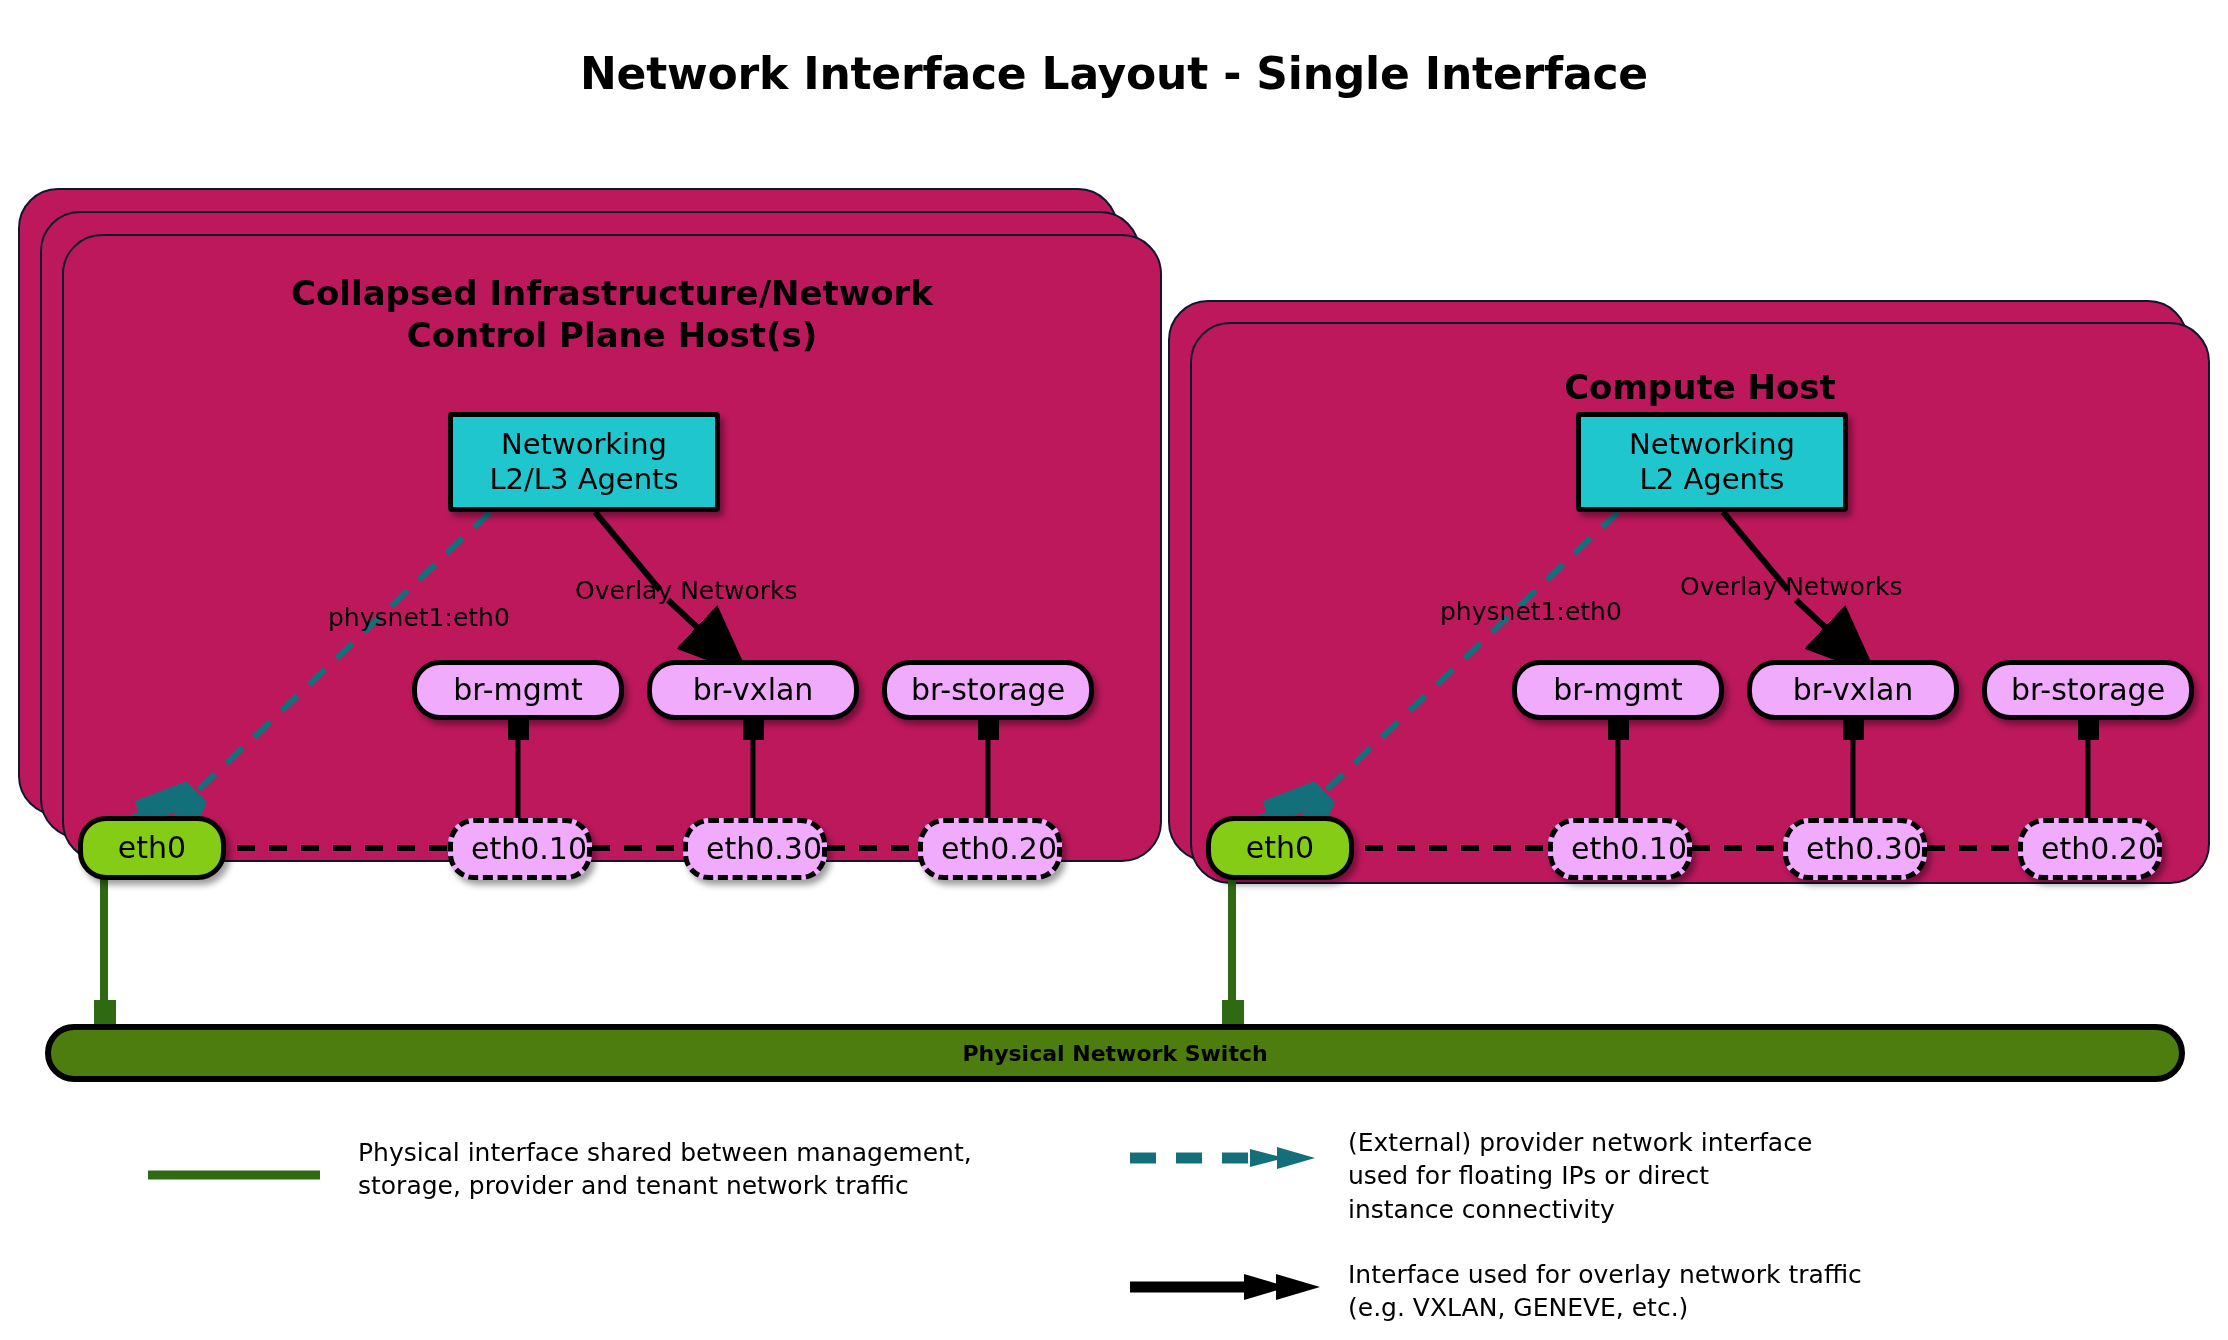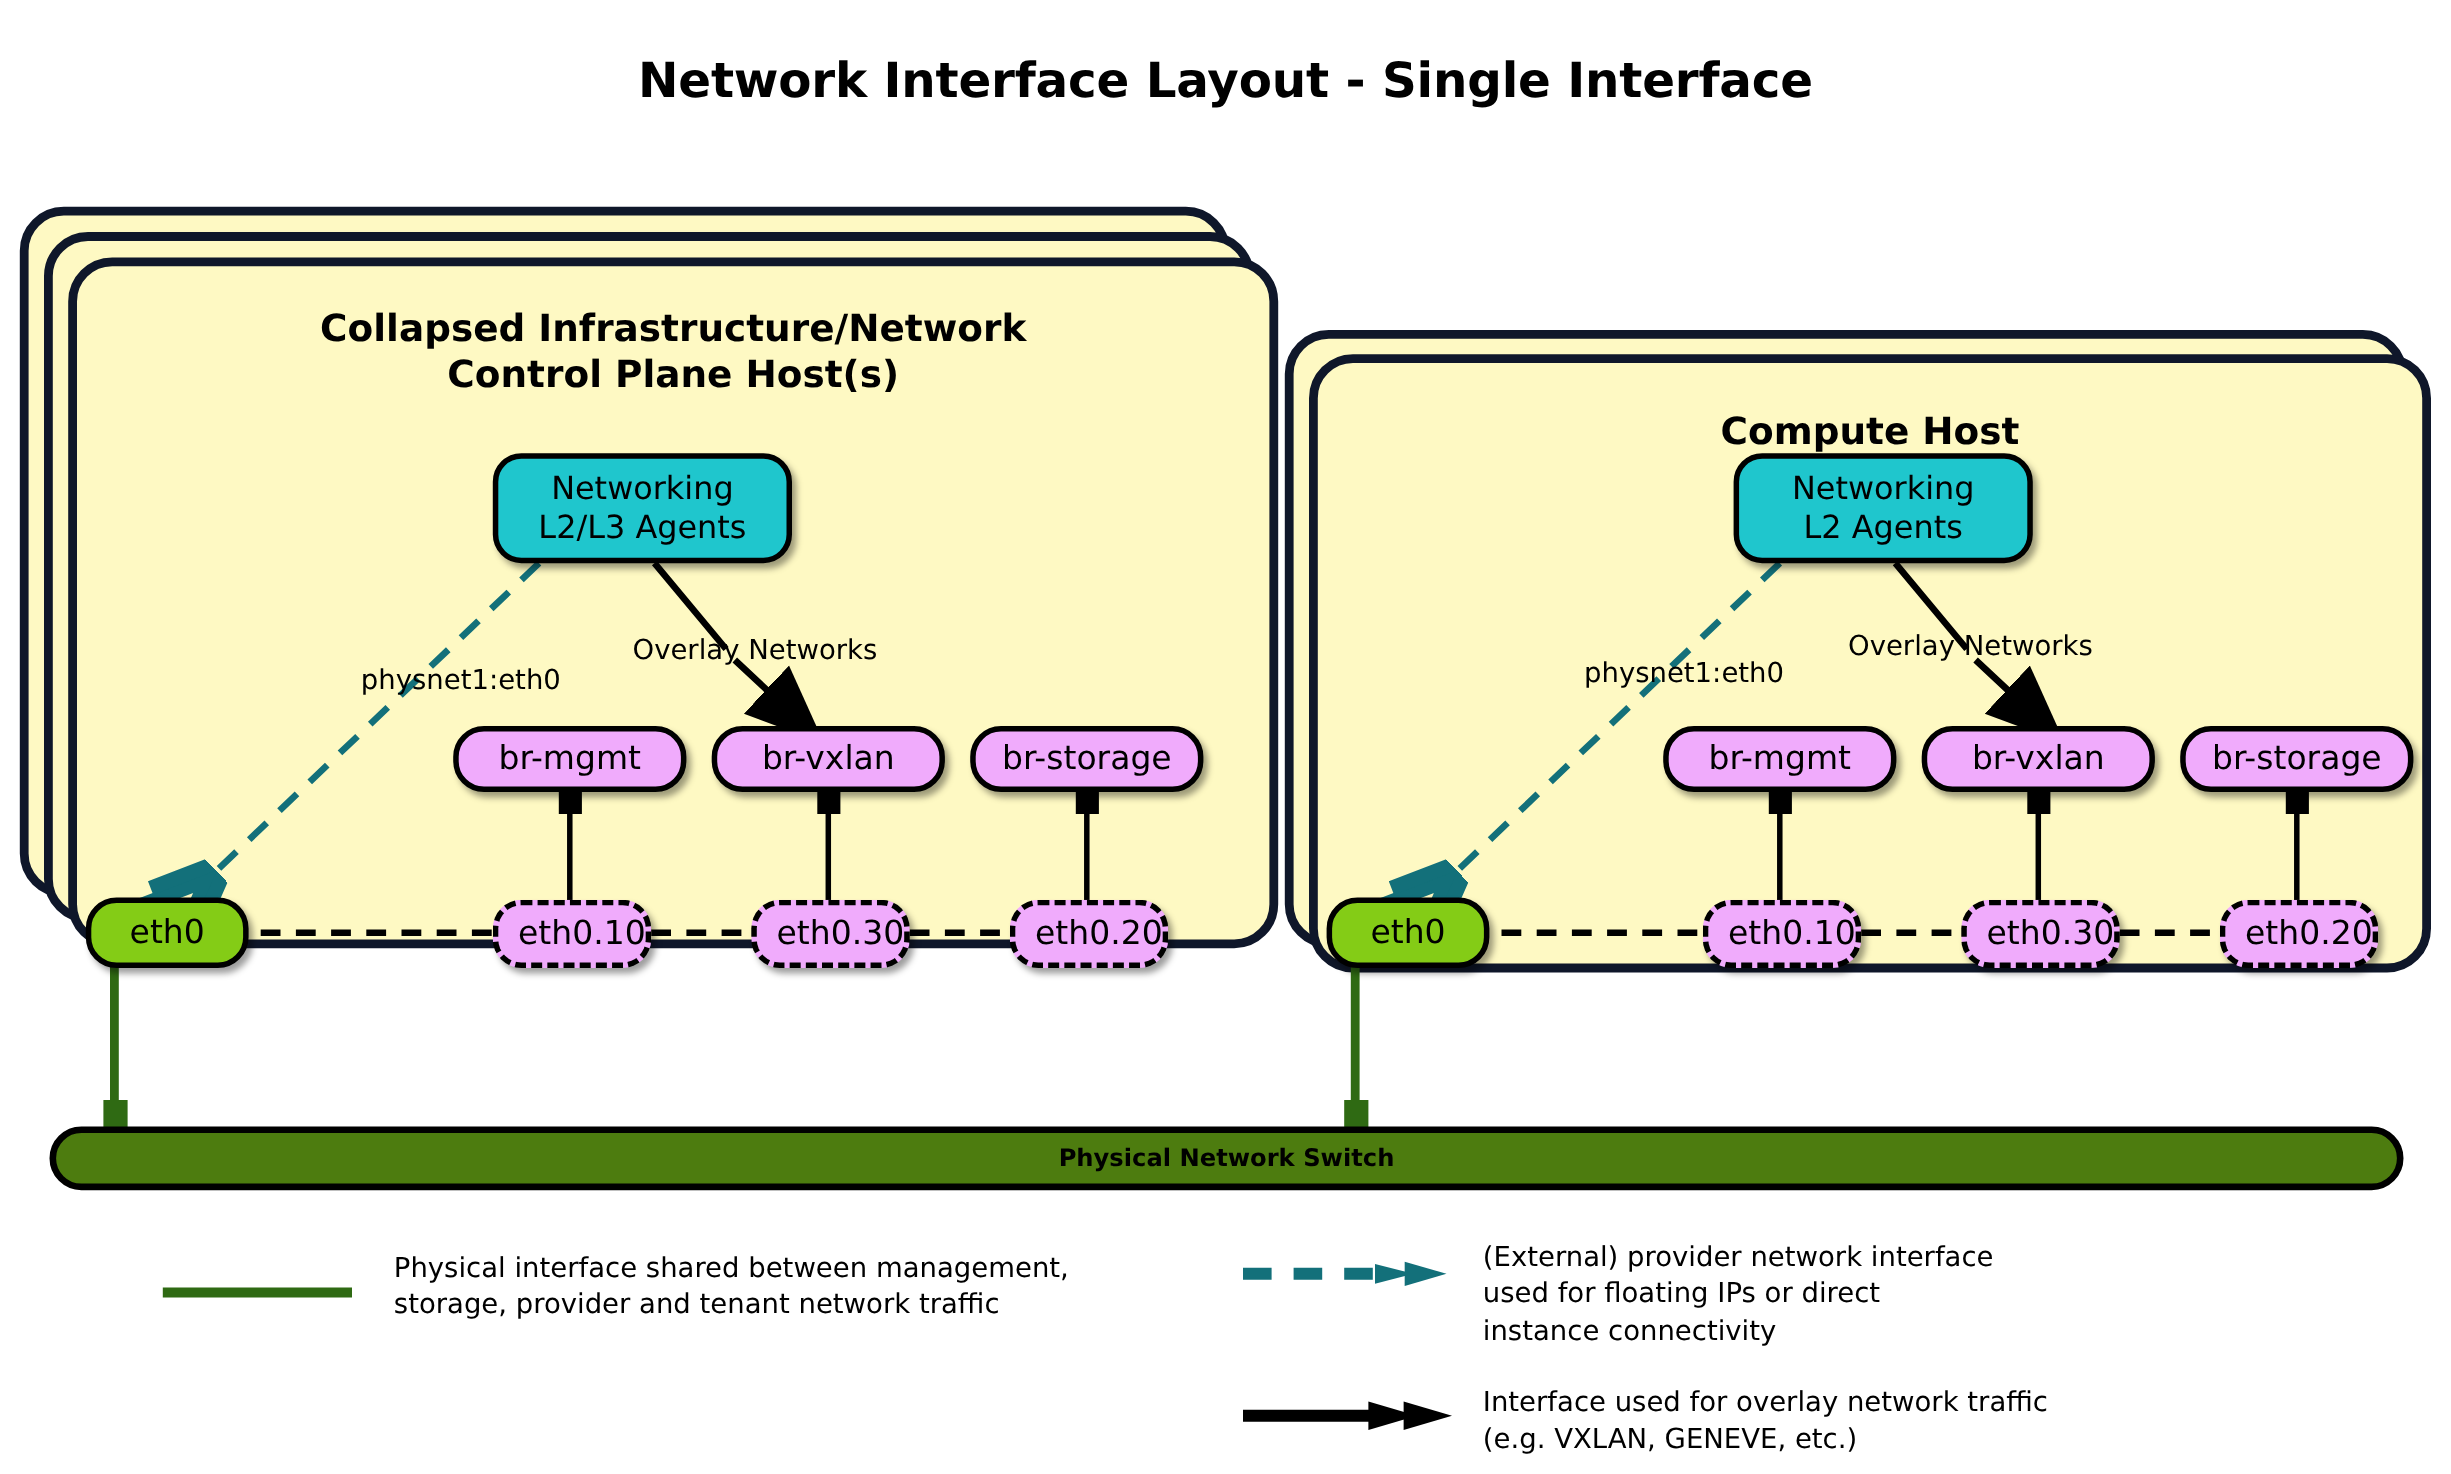--- a/index.html
+++ b/index.html
@@ -13,38 +13,38 @@
 
   
   #page-title{
     left:0;top:48px;width:2228px;text-align:center;
     font-size:44px;font-weight:bold;letter-spacing:-0.2px;
     font-family:"DejaVu Sans","Liberation Sans",sans-serif;
   }
 
   
   .host-card{
-    border:8px solid #0f172a;border-radius:40px;background:#fef9c3;
+    border:2px solid #0f172a;border-radius:40px;background:#be185d;
     box-sizing:border-box;
   }
   .host-title{
     position:absolute;left:0;width:100%;text-align:center;
     font-size:34px;font-weight:bold;line-height:1.24;
   }
 
   
   .node{
     position:absolute;box-sizing:border-box;
     display:flex;align-items:center;justify-content:center;
     text-align:center;background:#f0abfc;border:5px solid #000;
     border-radius:26px;font-size:30px;line-height:1.2;
     filter:drop-shadow(4px 5px 3px rgba(0,0,0,0.38));
   }
   .node.agents{
-    background:#1FC6CD;border-radius:26px;font-size:29px;
+    background:#1FC6CD;border-radius:4px;font-size:29px;
     padding:0 6px;
   }
   .node.eth0{
     background:#84cc16;border-radius:28px;font-size:30px;
   }
   .node.bridge{border-radius:28px;font-size:30px;}
   .node.vlan{
     border-style:dashed;border-width:5px;border-radius:26px;
     font-size:30px;
     justify-content:flex-end;

